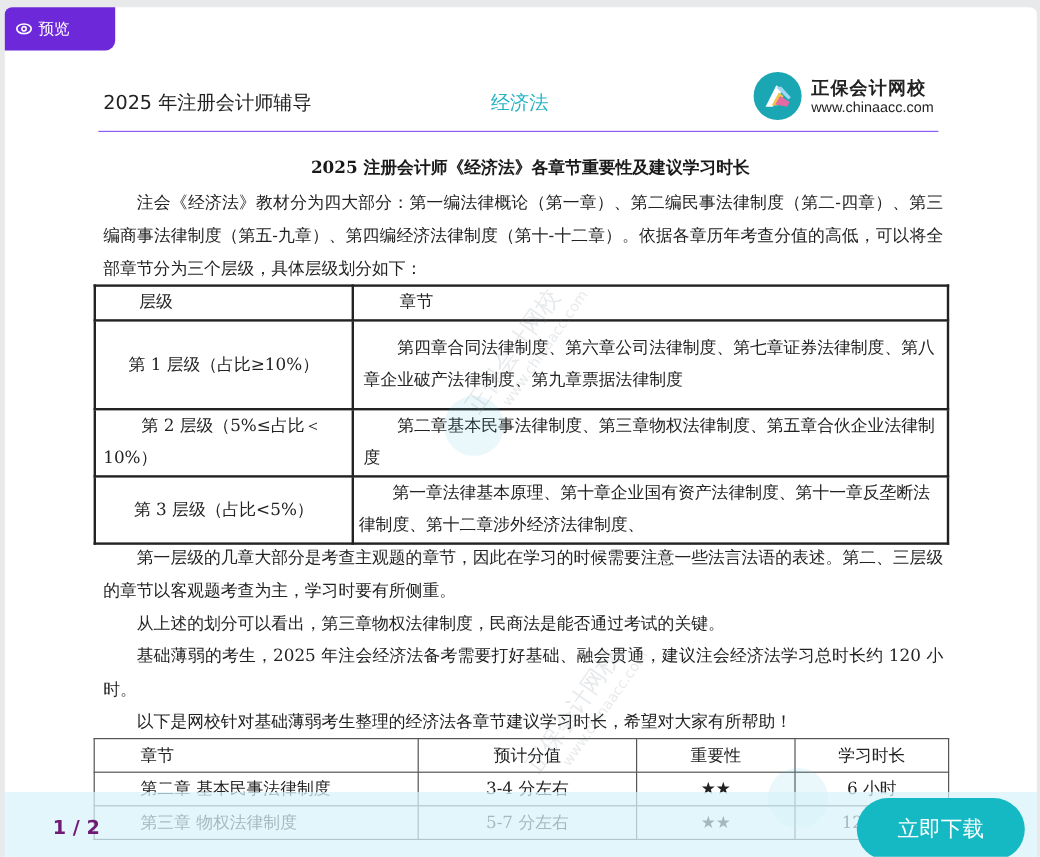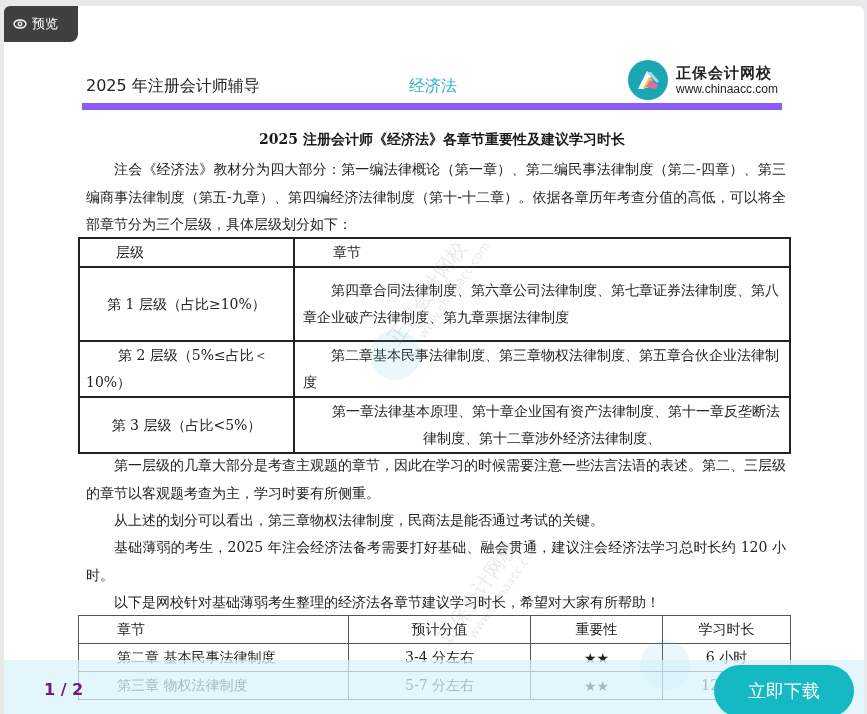--- a/index.html
+++ b/index.html
@@ -14,37 +14,37 @@
       position: absolute;
       left: 4px; top: 6px;
       width: 860px; height: 720px;
       background: #ffffff;
       border-radius: 6px;
       overflow: hidden;
     }
     .preview-badge {
       position: absolute;
       left: 4px; top: 6px;
-      width: 74px; height: 36px;
-      background: #404040;
+      width: 92px; height: 36px;
+      background: #6d28d9;
       border-radius: 0 0 8px 0;
       color: #fff;
       display: flex; align-items: center; gap: 5px;
       padding-left: 9px;
       font-family: "DejaVu Sans", sans-serif;
       font-size: 13px;
       z-index: 5;
       border-top-left-radius: 6px;
     }
     .eye-icon { width: 14px; height: 10px; display: inline-block; }
     .doc-header {
       position: absolute;
       left: 82px; top: 58px;
       width: 700px; height: 52px;
-      border-bottom: 7px solid #8b5cf6;
+      border-bottom: 1px solid #8b5cf6;
     }
     .doc-header .left-title {
       position: absolute; left: 4px; top: 18px;
       font-family: "DejaVu Sans", sans-serif;
       font-size: 16px; color: #222;
     }
     .doc-header .subject {
       position: absolute; left: 327px; top: 18px;
       font-family: "DejaVu Sans", sans-serif;
       font-size: 16px; color: #27b3c4;
@@ -188,21 +188,21 @@
   <tr style="height:74px;">
     <td class="c1" style="text-align:center;">第 1 层级（占比≥10%）</td>
     <td style="padding:0 8px; text-indent:28px;">第四章合同法律制度、第六章公司法律制度、第七章证券法律制度、第八章企业破产法律制度、第九章票据法律制度</td>
   </tr>
   <tr style="height:56px;">
     <td class="c1" style="padding-left:6px; text-indent:32px;">第 2 层级（5%≤占比＜10%）</td>
     <td style="padding:0 8px; text-indent:28px;">第二章基本民事法律制度、第三章物权法律制度、第五章合伙企业法律制度</td>
   </tr>
   <tr style="height:56px;">
     <td class="c1" style="text-align:center;">第 3 层级（占比&lt;5%）</td>
-    <td style="padding:0 4px; text-indent:28px;text-align:center;">第一章法律基本原理、第十章企业国有资产法律制度、第十一章反垄断法律制度、第十二章涉外经济法律制度、</td>
+    <td style="padding:0 4px; text-indent:28px;">第一章法律基本原理、第十章企业国有资产法律制度、第十一章反垄断法律制度、第十二章涉外经济法律制度、</td>
   </tr>
 </tbody>
   </table>
 
 <p class="para" style="top:452px;">第一层级的几章大部分是考查主观题的章节，因此在学习的时候需要注意一些法言法语的表述。第二、三层级的章节以客观题考查为主，学习时要有所侧重。</p>
 <p class="para" style="top:507px;">从上述的划分可以看出，第三章物权法律制度，民商法是能否通过考试的关键。</p>
 <p class="para" style="top:534px;">基础薄弱的考生，2025 年注会经济法备考需要打好基础、融会贯通，建议注会经济法学习总时长约 120 小时。</p>
 <p class="para" style="top:589px;">以下是网校针对基础薄弱考生整理的经济法各章节建议学习时长，希望对大家有所帮助！</p>
 
 <table class="hours">

